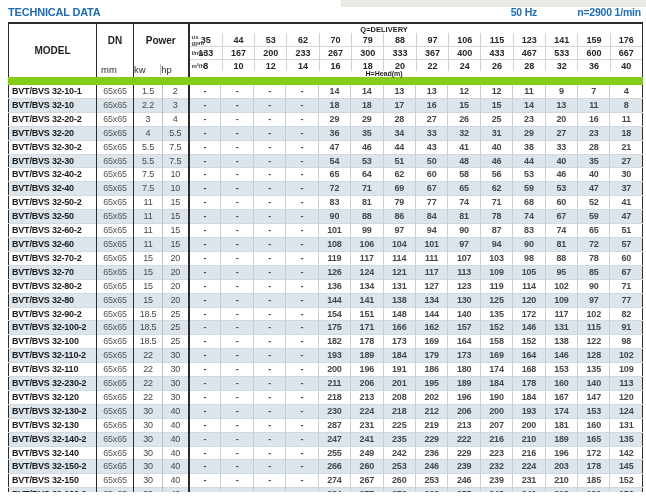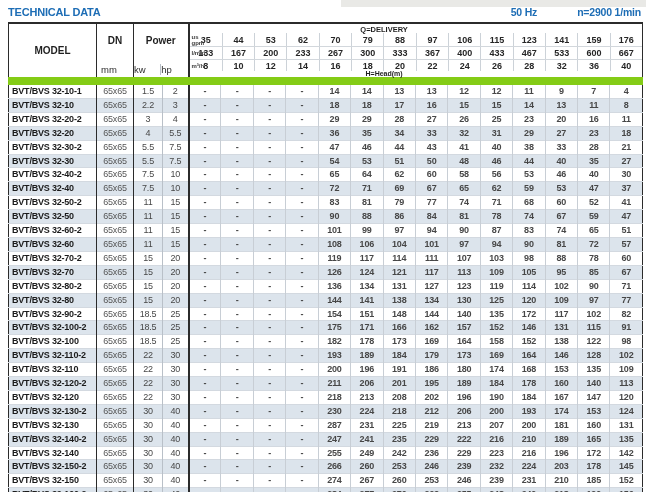--- a/index.html
+++ b/index.html
@@ -609,21 +609,21 @@
           <td class="td-val">191</td>
           <td class="td-val">186</td>
           <td class="td-val">180</td>
           <td class="td-val">174</td>
           <td class="td-val">168</td>
           <td class="td-val">153</td>
           <td class="td-val">135</td>
           <td class="td-val">109</td>
         </tr>
         <tr>
-          <td class="td-model">BVT/BVS 32-120-2</td>
+          <td class="td-model">BVT/BVS 32-230-2</td>
           <td class="td-dn">65x65</td>
           <td class="td-kw">22</td>
           <td class="td-hp">30</td>
           <td class="td-val">-</td>
           <td class="td-val">-</td>
           <td class="td-val">-</td>
           <td class="td-val">-</td>
           <td class="td-val">211</td>
           <td class="td-val">206</td>
           <td class="td-val">201</td>

